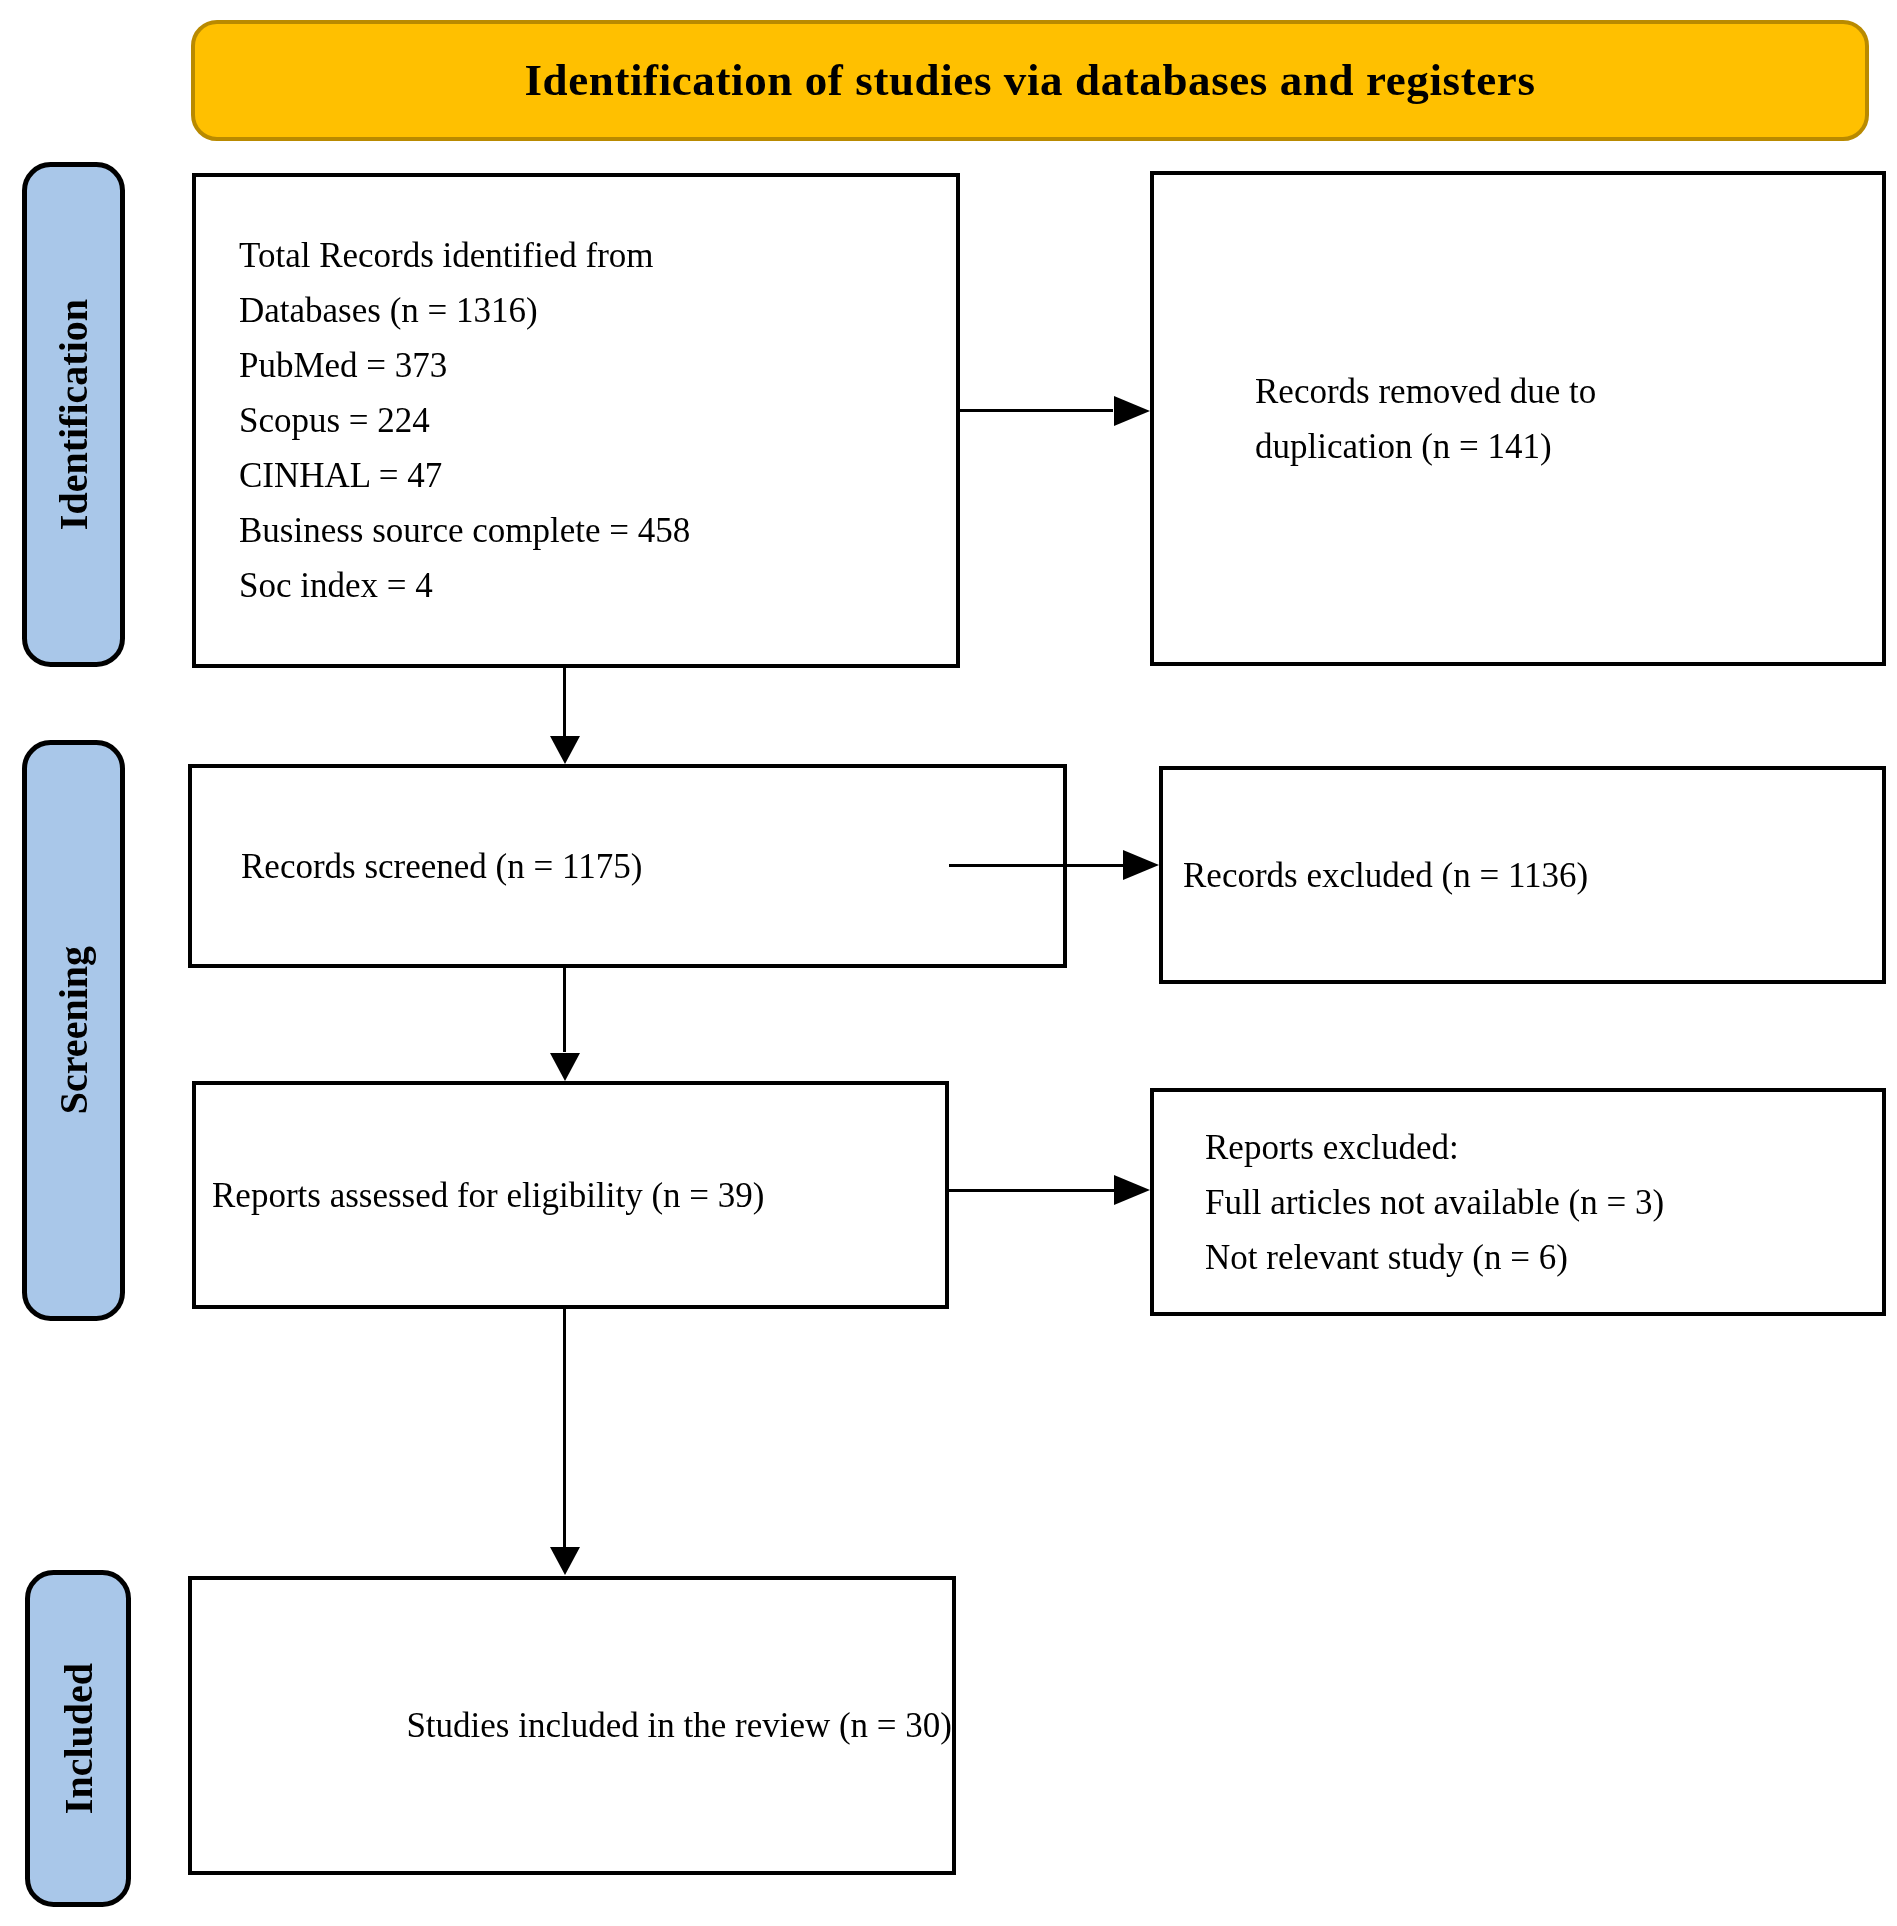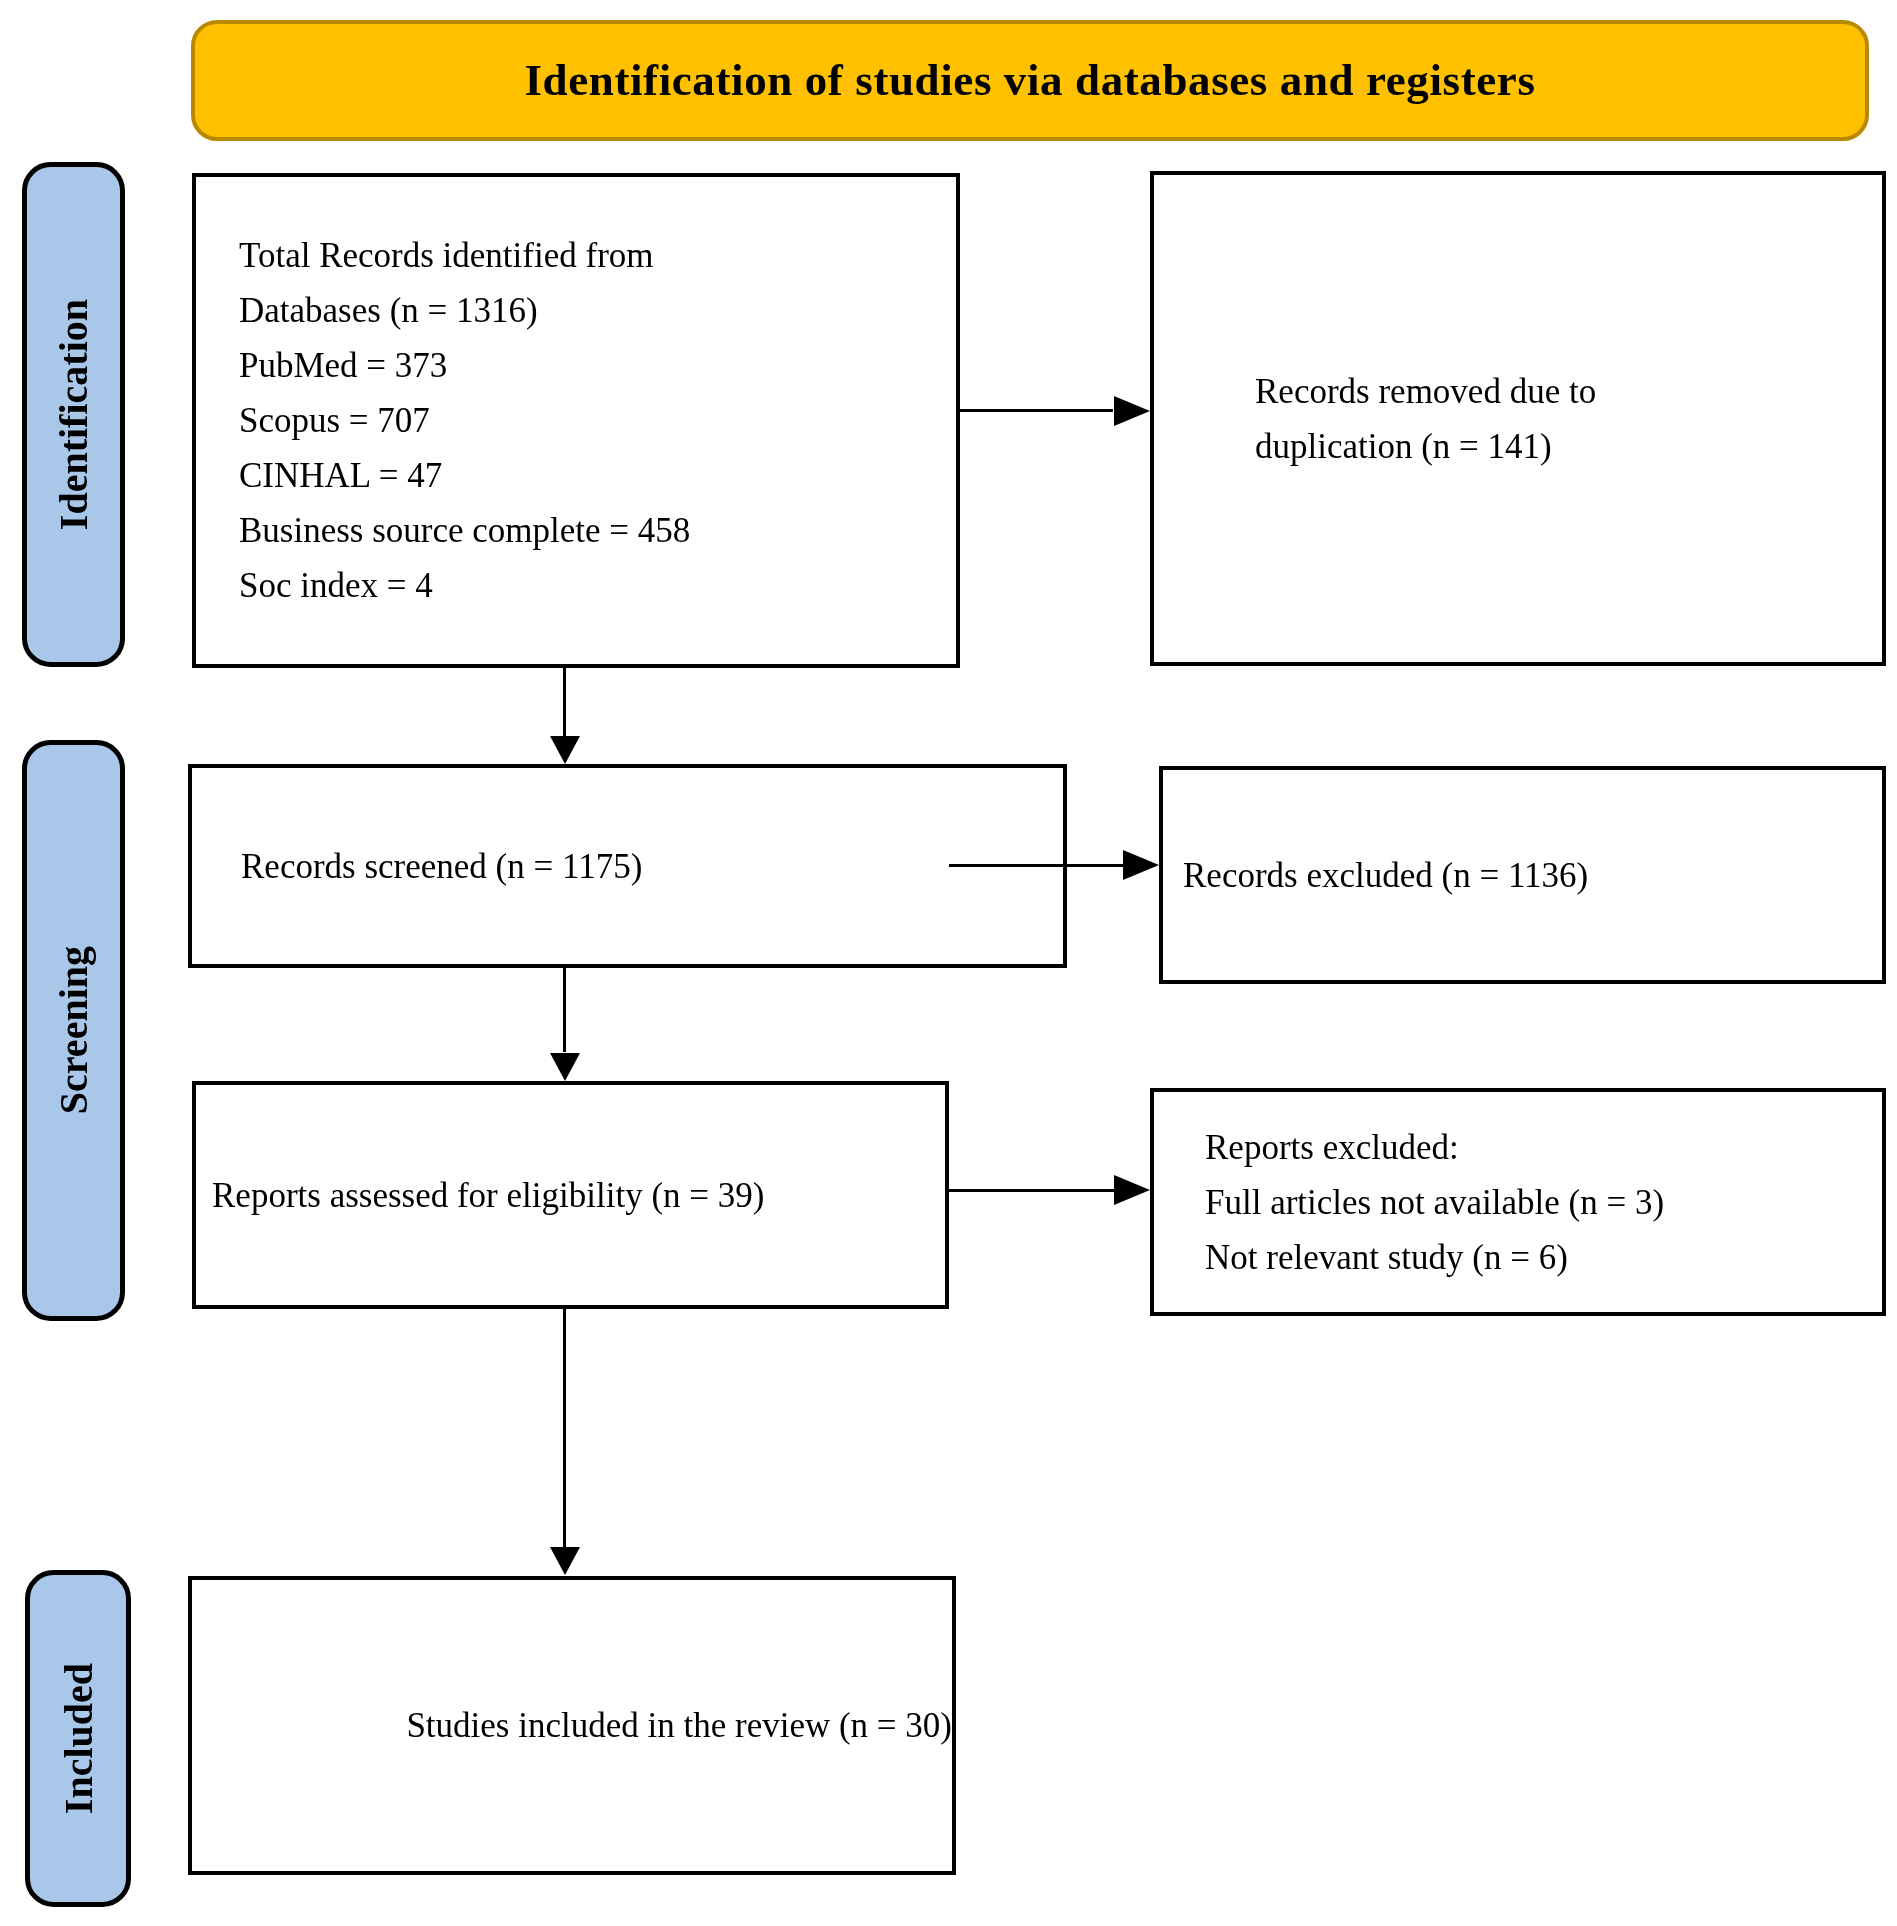--- a/index.html
+++ b/index.html
@@ -73,21 +73,21 @@
   </div>
   <div class="stage" id="stage-included">
     <span>Included</span>
   </div>
 
   <div class="fbox" id="box-identified">
     <div class="txt">
       <div>Total Records identified from</div>
       <div>Databases (n = 1316)</div>
       <div>PubMed = 373</div>
-      <div>Scopus = 707</div>
+      <div>Scopus = 224</div>
       <div>CINHAL = 47</div>
       <div>Business source complete = 458</div>
       <div>Soc index = 4</div>
     </div>
   </div>
 
   <div class="fbox" id="box-duplicates">
     <div class="txt">
       <div>Records removed due to</div>
       <div>duplication (n = 141)</div>

